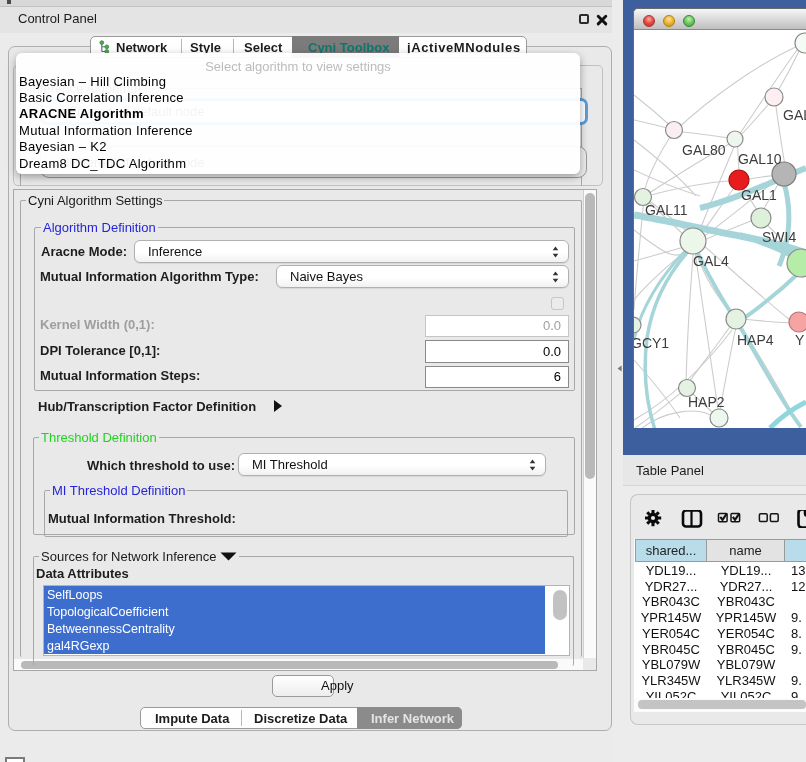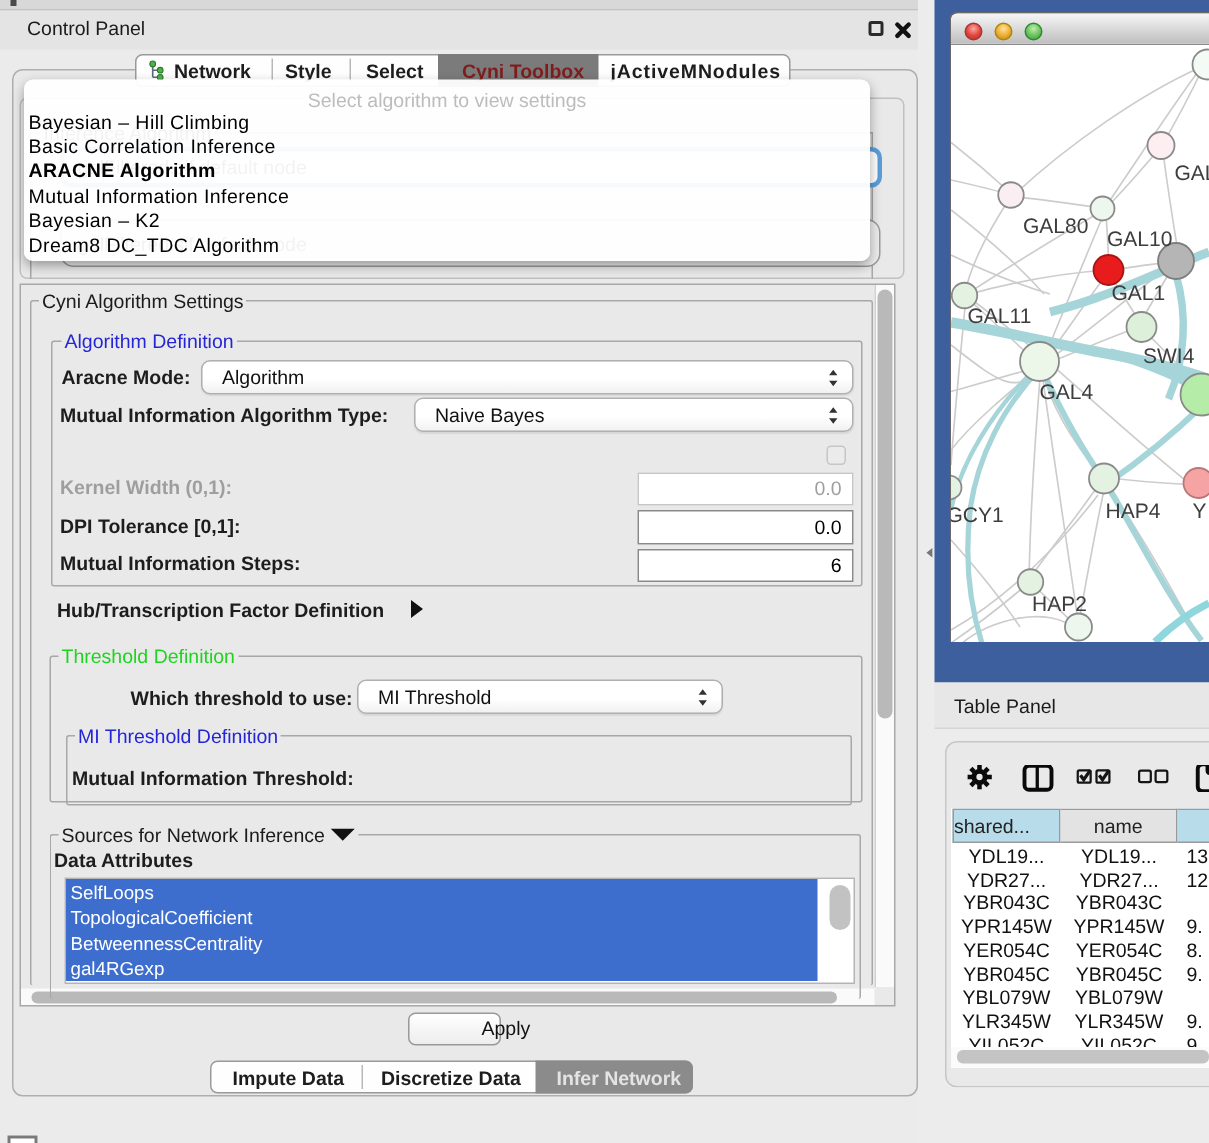--- a/index.html
+++ b/index.html
@@ -39,21 +39,21 @@
   <svg class="abs" style="left:97px; top:39px;" width="16" height="16" viewBox="0 0 16 16">
     <path d="M4.8 5 L4.8 12.5 M4.8 7.8 L8.6 7.8 M4.8 12.5 L8.6 12.5" stroke="#5a6b7a" stroke-width="1.1" fill="none"></path>
     <circle cx="4.8" cy="3.6" r="1.9" fill="#4fae4f" stroke="#2c7a2c" stroke-width="0.7"></circle>
     <circle cx="9.8" cy="7.8" r="1.9" fill="#4fae4f" stroke="#2c7a2c" stroke-width="0.7"></circle>
     <circle cx="9.8" cy="12.5" r="1.9" fill="#4fae4f" stroke="#2c7a2c" stroke-width="0.7"></circle>
   </svg>
   <div class="abs lbl" style="left:116px; top:40px;">Network</div>
   <div class="abs lbl" style="left:190px; top:40px;">Style</div>
   <div class="abs lbl" style="left:244px; top:40px;">Select</div>
   <div class="abs" style="left:292px; top:36px; width:107px; height:22px; background:#7b7b7b;"></div>
-  <div class="abs lbl" style="left:308px; top:40px; color:#7f1d1d;">Cyni Toolbox</div>
+  <div class="abs lbl" style="left:308px; top:40px; color:#0f766e;">Cyni Toolbox</div>
   <div class="abs lbl" style="left:407px; top:40px; letter-spacing:0.6px;">jActiveMNodules</div>
 
   <div class="abs" style="left:13px; top:65px; width:590px; height:121px; border:1px solid #c0c0c0; border-radius:5px;"></div>
   <div class="abs" style="left:20px; top:88px; width:562px; height:98px; border:1px solid #a8a8a8; border-bottom:none;"></div>
   <div class="abs" style="left:27px; top:81px; font-size:13px; color:#222; background:#e9e9e9; padding:0 2px;">Inference Algorithm</div>
   <div class="abs" style="left:40px; top:98px; width:548px; height:27px; border:3px solid #5b9dd9; border-radius:7px; background:#fff;"></div>
   <div class="abs" style="left:52px; top:104px; font-size:13px; color:#222;">galFiltered.sif default node</div>
   <div class="abs" style="left:40px; top:146px; width:547px; height:32px; border:1px solid #9a9a9a; border-radius:9px; background:#ececec;"></div>
   <div class="abs" style="left:52px; top:155px; font-size:13px; color:#222;">galFiltered.sif default node</div>
 
@@ -78,21 +78,21 @@
 
   <div class="grp" style="left:20px; top:200px; width:562px; height:457px; border-bottom:none;padding-left:34px;">
     <div class="gtitle" style="left:5px; color:#1b1b1b;">Cyni Algorithm Settings</div>
   </div>
 
   <div class="grp" style="left:34px; top:227px; width:541px; height:164px;">
     <div class="gtitle" style="left:6px; color:#2525d8;">Algorithm Definition</div>
   </div>
   <div class="abs lbl" style="left:41px; top:244px;">Aracne Mode:</div>
   <div class="combo" style="left:134px; top:240px; width:435px; height:23px;">
-      <span class="tx">Algorithm</span>
+      <span class="tx">Inference</span>
       <svg class="arr" width="7" height="12" viewBox="0 0 7 12">
         <path d="M3.5 0.5 L6.3 4.2 L0.7 4.2 Z M3.5 11.5 L6.3 7.8 L0.7 7.8 Z" fill="#333"></path>
       </svg>
     </div>
   <div class="abs lbl" style="left:40px; top:269px;">Mutual Information Algorithm Type:</div>
   <div class="combo" style="left:276px; top:265px; width:293px; height:23px;">
       <span class="tx">Naive Bayes</span>
       <svg class="arr" width="7" height="12" viewBox="0 0 7 12">
         <path d="M3.5 0.5 L6.3 4.2 L0.7 4.2 Z M3.5 11.5 L6.3 7.8 L0.7 7.8 Z" fill="#333"></path>
       </svg>
@@ -107,21 +107,21 @@
 
   <div class="abs" style="left:38px; top:399px; font-size:13px; font-weight:bold; color:#1d1d1d;">Hub/Transcription Factor Definition</div>
   <svg class="abs" style="left:272px; top:399px;" width="11" height="14" viewBox="0 0 11 14">
       <path d="M2 1 L10 7 L2 13 Z" fill="#111"></path>
     </svg>
 
   <div class="grp" style="left:33px; top:437px; width:542px; height:98px;">
     <div class="gtitle" style="left:5px; color:#1fd41f;">Threshold Definition</div>
   </div>
   <div class="abs lbl" style="left:87px; top:458px;">Which threshold to use:</div>
-  <div class="combo" style="left:238px; top:453px; width:244px; height:23px;text-decoration:underline;">
+  <div class="combo" style="left:238px; top:453px; width:308px; height:23px;text-decoration:underline;">
       <span class="tx">MI Threshold</span>
       <svg class="arr" width="7" height="12" viewBox="0 0 7 12">
         <path d="M3.5 0.5 L6.3 4.2 L0.7 4.2 Z M3.5 11.5 L6.3 7.8 L0.7 7.8 Z" fill="#333"></path>
       </svg>
     </div>
 
   <div class="grp" style="left:44px; top:490px; width:524px; height:47px;">
     <div class="gtitle" style="left:5px; color:#2525d8;">MI Threshold Definition</div>
   </div>
   <div class="abs lbl" style="left:48px; top:511px;">Mutual Information Threshold:</div>
@@ -274,21 +274,21 @@
       <rect x="86" y="3.6" width="8.6" height="8.2" rx="1"></rect>
       <path d="M75.3 6.8 l2.2 3 l4.4 -6.4" stroke-width="2.2"></path>
       <path d="M87.8 6.8 l2.2 3 l4.4 -6.4" stroke-width="2.2"></path>
       <rect x="114.4" y="3.8" width="7.8" height="7.6" rx="1.2"></rect>
       <rect x="125.4" y="3.8" width="7.8" height="7.6" rx="1.2"></rect>
     </g>
     <path d="M166 -0.5 h-9 q-3.5 0 -3.5 3.5 v11 q0 3.5 3.5 3.5 h9 M160 -0.5 v4 q0 2 2 2 h4" fill="none" stroke="#0a0a0a" stroke-width="2.6"></path>
   </svg>
 
   <div class="abs" style="left:634px; top:539px; width:172px; height:173px; background:#ffffff; overflow:hidden;">
-    <div class="abs" style="left:1px; top:0; width:72px; height:23px; background:#b9dcea; border:1px solid #9a9a9a; text-align:left; font-size:13px; line-height:22px; color:#222;">shared...</div>
+    <div class="abs" style="left:1px; top:0; width:72px; height:23px; background:#b9dcea; border:1px solid #9a9a9a; text-align:center; font-size:13px; line-height:22px; color:#222;">shared...</div>
     <div class="abs" style="left:73px; top:0; width:78px; height:23px; background:#e3e3e3; border:1px solid #9a9a9a; border-left:none; text-align:center; font-size:13px; line-height:22px; color:#222;">name</div>
     <div class="abs" style="left:151px; top:0; width:40px; height:23px; background:#b9dcea; border:1px solid #9a9a9a; border-left:none;"></div>
     <div class="abs" style="left:1px; top:24px; width:72px; text-align:center; font-size:13px; color:#111; line-height:15.7px;">YDL19...<br>YDR27...<br>YBR043C<br>YPR145W<br>YER054C<br>YBR045C<br>YBL079W<br>YLR345W<br>YIL052C</div>
     <div class="abs" style="left:73px; top:24px; width:78px; text-align:center; font-size:13px; color:#111; line-height:15.7px;">YDL19...<br>YDR27...<br>YBR043C<br>YPR145W<br>YER054C<br>YBR045C<br>YBL079W<br>YLR345W<br>YIL052C</div>
     <div class="abs" style="left:157px; top:24px; width:40px; font-size:13px; color:#111; line-height:15.7px;">13<br>12<br><br>9.<br>8.<br>9.<br><br>9.<br>9.</div>
   </div>
   <div class="abs" style="left:634px; top:698px; width:172px; height:14px; background:#fbfbfb;"></div>
   <div class="abs" style="left:638px; top:700px; width:168px; height:9px; background:#c4c4c4; border-radius:4px;"></div>
 
 </div>

